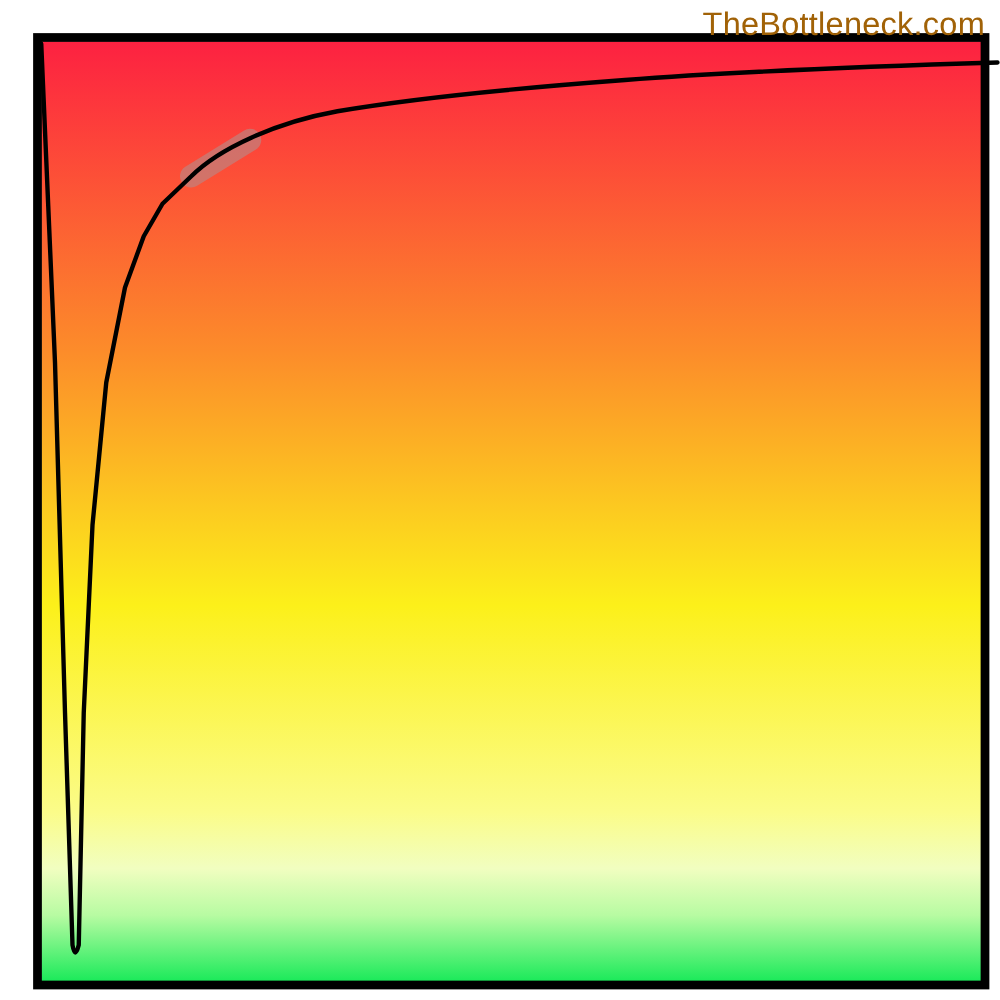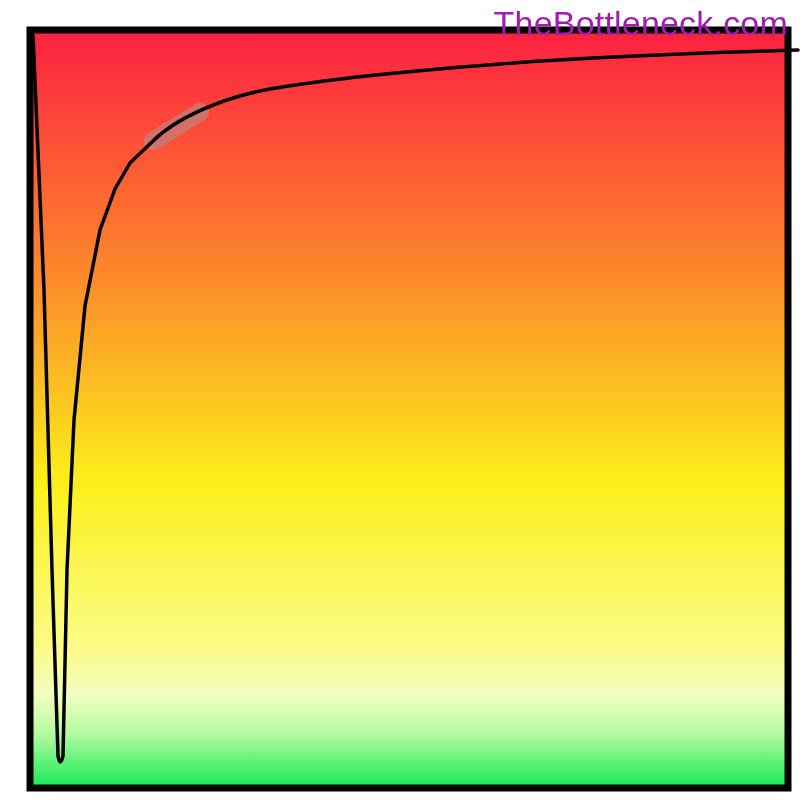--- a/index.html
+++ b/index.html
@@ -13,22 +13,22 @@
   }
   .stage {
     position: relative;
     width: 800px;
     height: 800px;
   }
   .watermark {
     position: absolute;
     top: 4px;
     right: 12px;
-    color: #a21caf;
-    font-size: 34px;
+    color: #a16207;
+    font-size: 26px;
     font-weight: 500;
     letter-spacing: 0.2px;
     user-select: none;
   }
   svg {
     display: block;
   }
   
   .segment {
     stroke: #c1817d;

